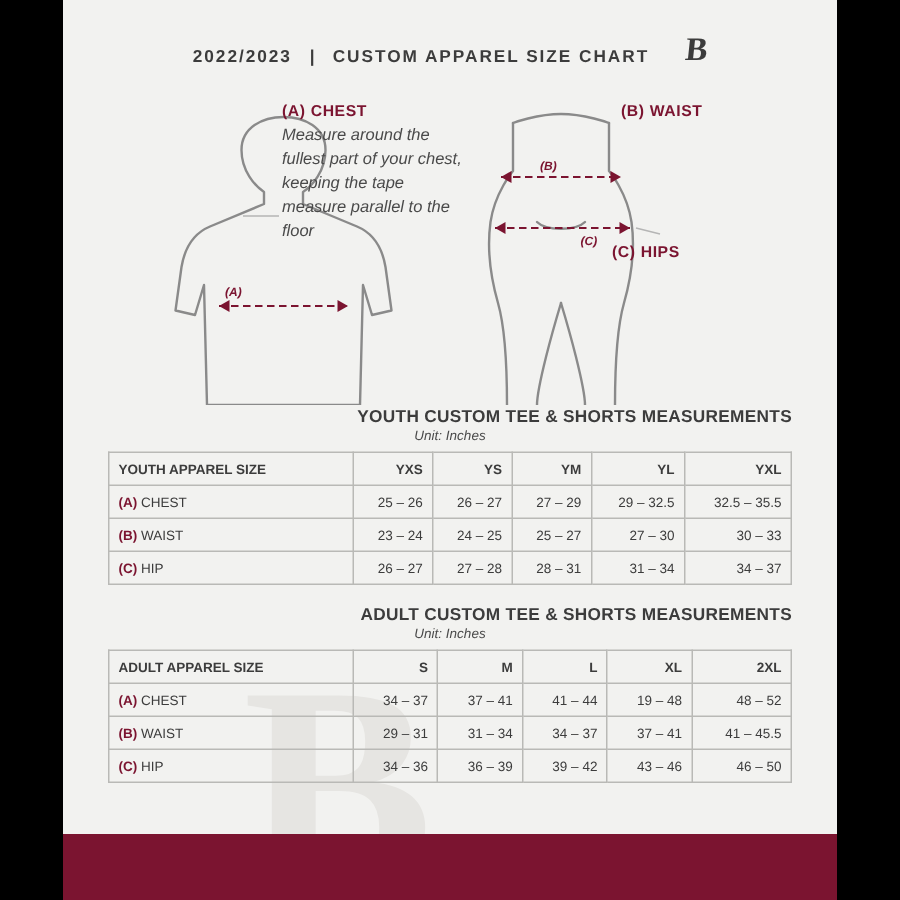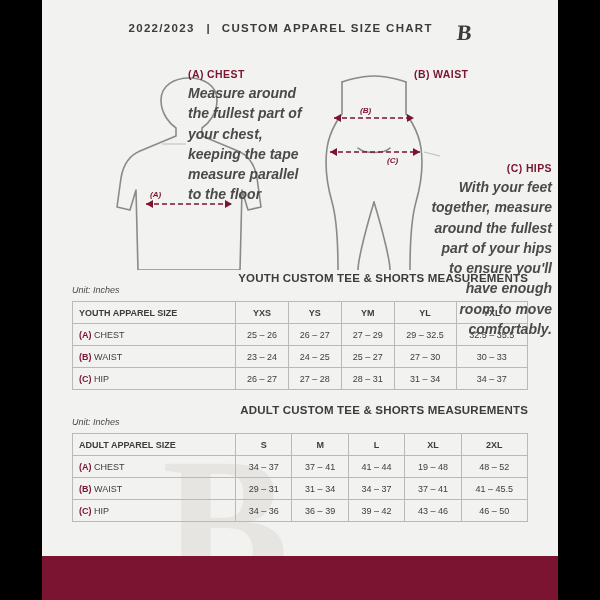--- a/index.html
+++ b/index.html
@@ -35,21 +35,21 @@
     z-index: 0;
   }
   .content {
     position: relative;
     z-index: 2;
   }
 
   
   .header {
     display: flex;
-    align-items: flex-start;
+    align-items: flex-end;
     justify-content: center;
     padding-top: 22px;
     gap: 10px;
   }
   .header-title {
     font-size: 11.5px;
     font-weight: bold;
     letter-spacing: 1.3px;
     color: #3c3c3c;
     white-space: nowrap;
@@ -99,28 +99,27 @@
   }
   .callout-title {
     color: #7b1430;
     font-size: 10.5px;
     font-weight: bold;
     letter-spacing: .4px;
     margin-bottom: 3px;
   }
   .callout-body {
     color: #4a4a4a;
-    font-size: 14px;
+    font-size: 11px;
     font-style: italic;
     line-height: 1.45;
-    font-weight: bold;
   }
   .callout-chest { left: 146px; top: 16px; }
   .callout-waist { left: 372px; top: 16px; }
-  .callout-hips  { left: 388px; top: 110px; text-align: right; }
+  .callout-hips  { left: 366px; top: 110px; }
 
   .meas-label {
     position: absolute;
     color: #7b1430;
     font-size: 8px;
     font-style: italic;
     font-weight: bold;
   }
   .lbl-a { left: 108px; top: 138px; }
   .lbl-b { left: 318px; top: 54px; }
@@ -132,20 +131,21 @@
     padding: 0 30px;
   }
   .table-title {
     text-align: right;
     font-size: 11.5px;
     font-weight: bold;
     color: #3c3c3c;
     letter-spacing: .2px;
   }
   .table-unit {
+    text-align: center;
     font-size: 9px;
     font-style: italic;
     color: #4a4a4a;
     margin-top: 1px;
     margin-bottom: 6px;
   }
   table {
     width: 100%;
     border-collapse: collapse;
     background: transparent;
@@ -156,21 +156,21 @@
     color: #3c3c3c;
     height: 21px;
     padding: 0 6px;
     font-weight: normal;
   }
   th.rowhead, td.rowhead {
     text-align: left;
     width: 150px;
   }
   th.sizecol, td.sizecol {
-    text-align: center;
+    text-align: right;
   }
   thead th {
     font-weight: bold;
     font-size: 9px;
   }
   .tag {
     color: #7b1430;
     font-weight: bold;
   }
   .footer-bar {
@@ -260,21 +260,20 @@
           <span>(B)</span>
           <span>WAIST</span>
         </div>
       </div>
 
       <div class="callout callout-hips">
         <div class="callout-title">
           <span>(C)</span>
           <span>HIPS</span>
         </div>
-        <div class="callout-body">With your feet together, measure around the fullest part of your hips to ensure you'll have enough room to move comfortably.</div>
       </div>
     </div>
 
     <div class="table-block">
       <div class="table-title">YOUTH CUSTOM TEE &amp; SHORTS MEASUREMENTS</div>
       <div class="table-unit">Unit: Inches</div>
       <table>
         <thead>
           <tr>
             <th class="rowhead">YOUTH APPAREL SIZE</th>

